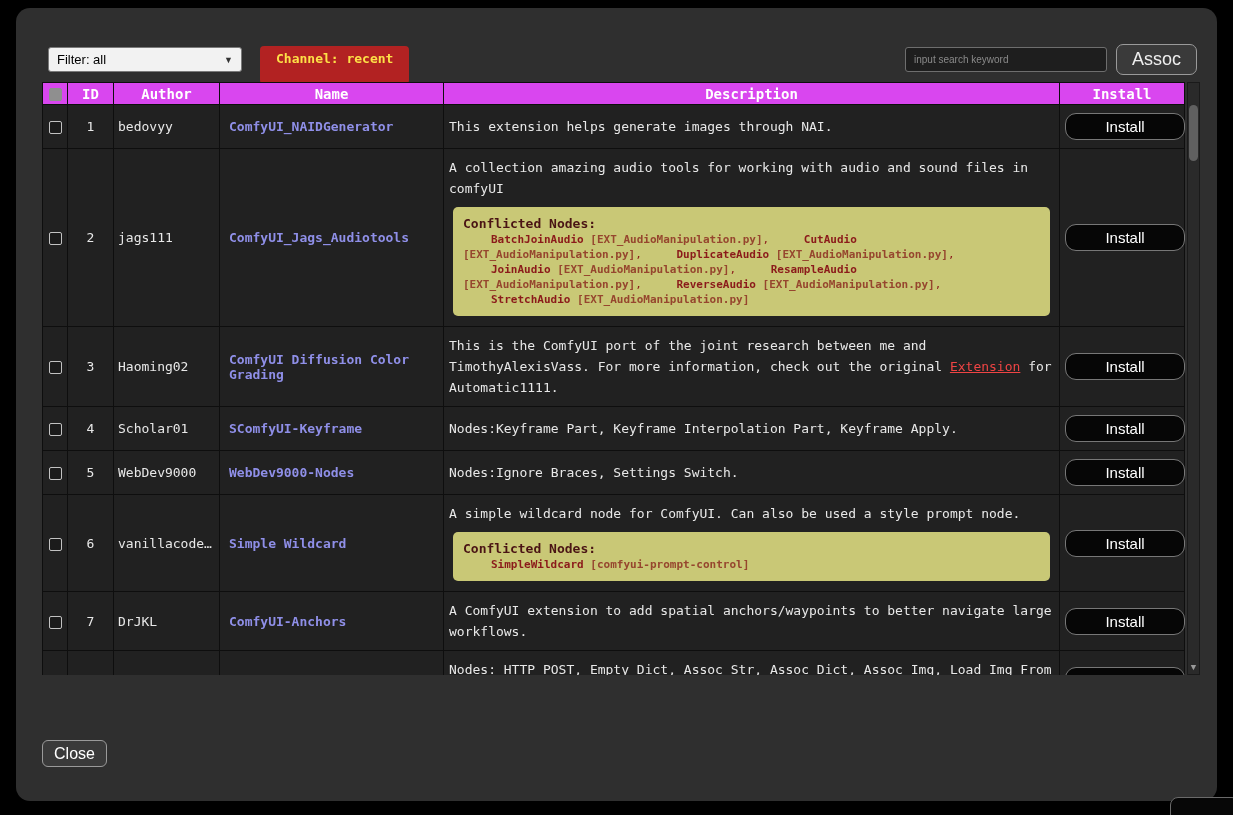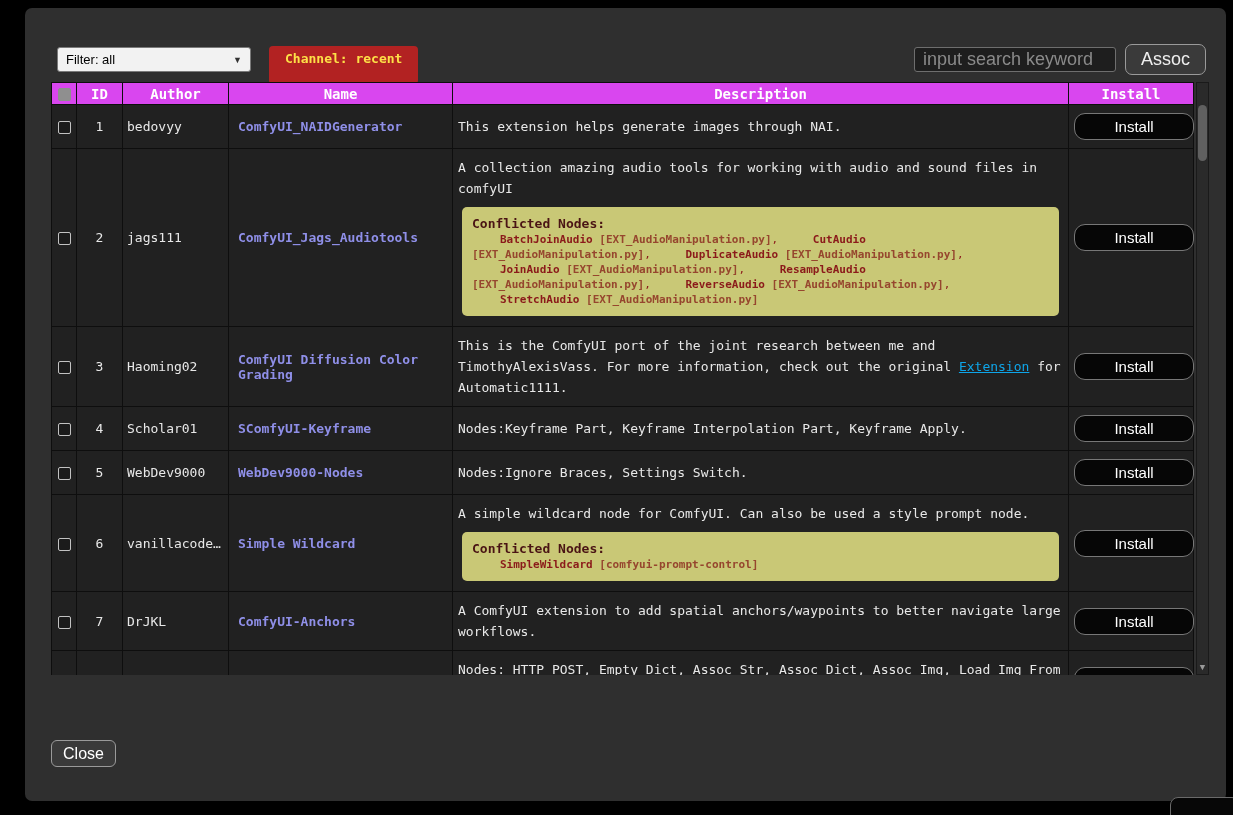--- a/index.html
+++ b/index.html
@@ -4,24 +4,24 @@
 <style>
   * { box-sizing: border-box; margin: 0; padding: 0; }
   html, body {
     width: 1233px; height: 815px;
     background: #000;
     font-family: "DejaVu Sans Mono", monospace;
     overflow: hidden;
     position: relative;
   }
   .modal {
-    position: absolute; left: 25px; top: 8px;
+    position: absolute; left: 16px; top: 8px;
     width: 1201px; height: 793px;
     background: #2f2f2f;
-    border-radius: 7px;
+    border-radius: 14px;
   }
   
   .filter-select {
     position: absolute; left: 32px; top: 39px;
     width: 194px; height: 25px;
     background: #f2f2f2; color: #000;
     border: 1px solid #7a7a7a; border-radius: 3px;
     font-family: "Liberation Sans", sans-serif; font-size: 13px;
     display: flex; align-items: center; justify-content: space-between;
     padding: 0 8px; cursor: default;
@@ -32,21 +32,21 @@
     height: 38px; line-height: 26px;
     background: #b22222; color: #fde047;
     font-weight: bold; font-size: 13px;
     padding: 0 16px; border-radius: 4px;
   }
   .search-input {
     position: absolute; left: 889px; top: 39px;
     width: 202px; height: 25px;
     background: #1e1e1e; color: #ddd;
     border: 1px solid #6e6e6e; border-radius: 3px;
-    font-family: "Liberation Sans", sans-serif; font-size: 18px;
+    font-family: "Liberation Sans", sans-serif; font-size: 10px;
     padding: 0 8px;
   }
   .search-input::placeholder { color: #8a8a8a; }
   .search-btn {
     position: absolute; left: 1100px; top: 36px;
     width: 81px; height: 31px;
     background: #3a3a3a; color: #eee;
     border: 1px solid #9a9a9a; border-radius: 7px;
     font-family: "Liberation Sans", sans-serif; font-size: 18px;
     cursor: pointer;
@@ -71,21 +71,21 @@
     height: 22px; text-align: center;
   }
   tbody tr { background: #212121; }
   td { padding: 8px 5px; vertical-align: middle; }
   .c-check { text-align: center; }
   .c-id { text-align: center; }
   .c-author { padding-left: 4px; overflow: hidden; white-space: nowrap; }
   .c-name { padding-left: 9px; }
   .namelink { color: #8f8fe8; font-weight: bold; text-decoration: none; cursor: pointer; }
   .c-desc { line-height: 21px; }
-  .desclink { color: #0ea5e9; text-decoration: underline; cursor: pointer; }
+  .desclink { color: #ef4444; text-decoration: underline; cursor: pointer; }
   .c-install { text-align: center; }
   .install-btn {
     width: 120px; height: 27px;
     background: #060606; color: #fff;
     border: 1px solid #777; border-radius: 11px;
     font-family: "Liberation Sans", sans-serif; font-size: 15px;
     cursor: pointer;
   }
   .cb {
     appearance: none; -webkit-appearance: none;

